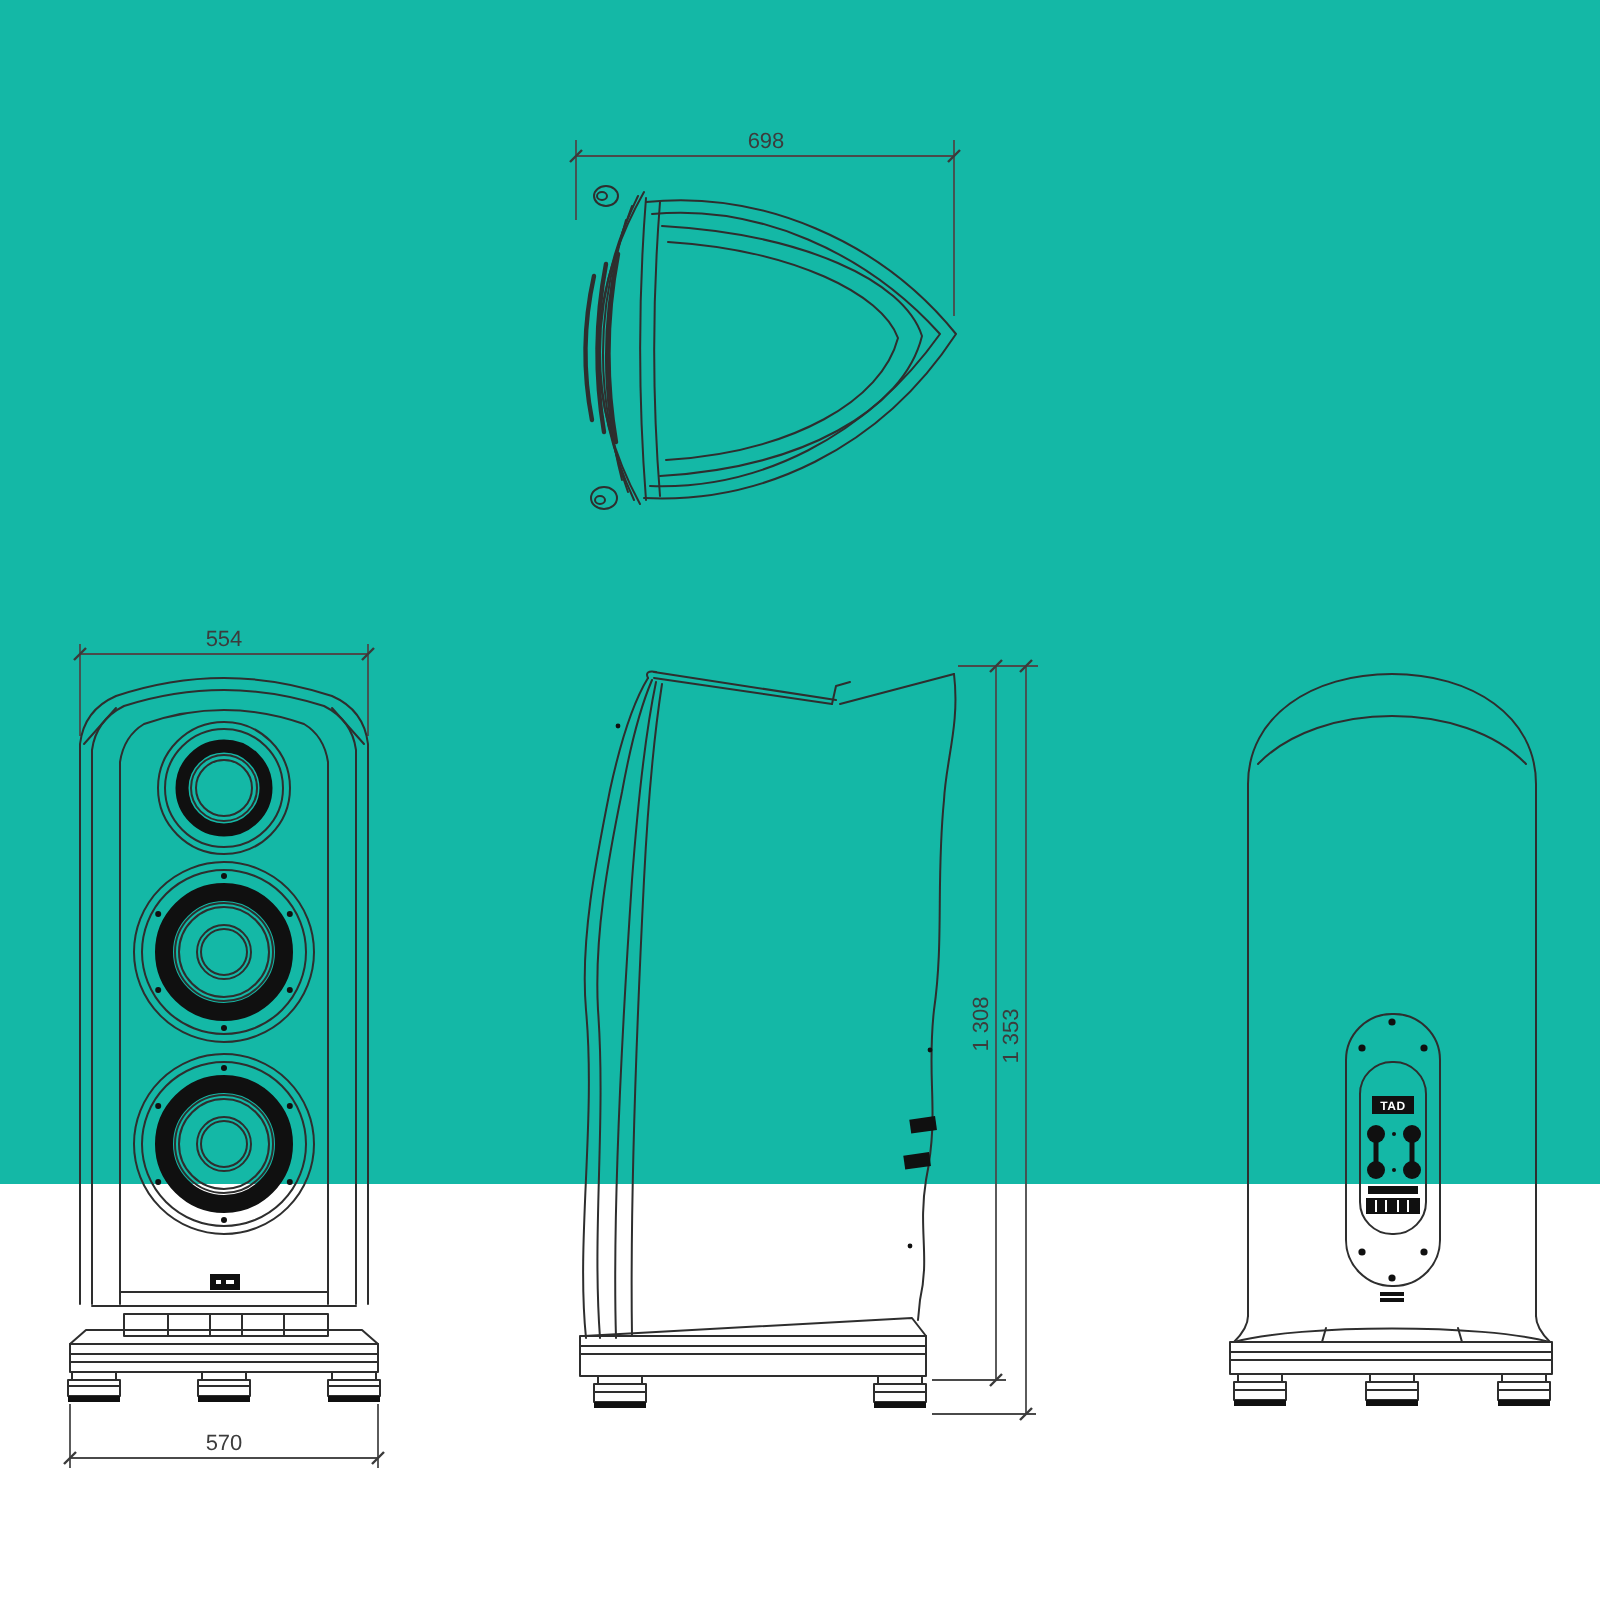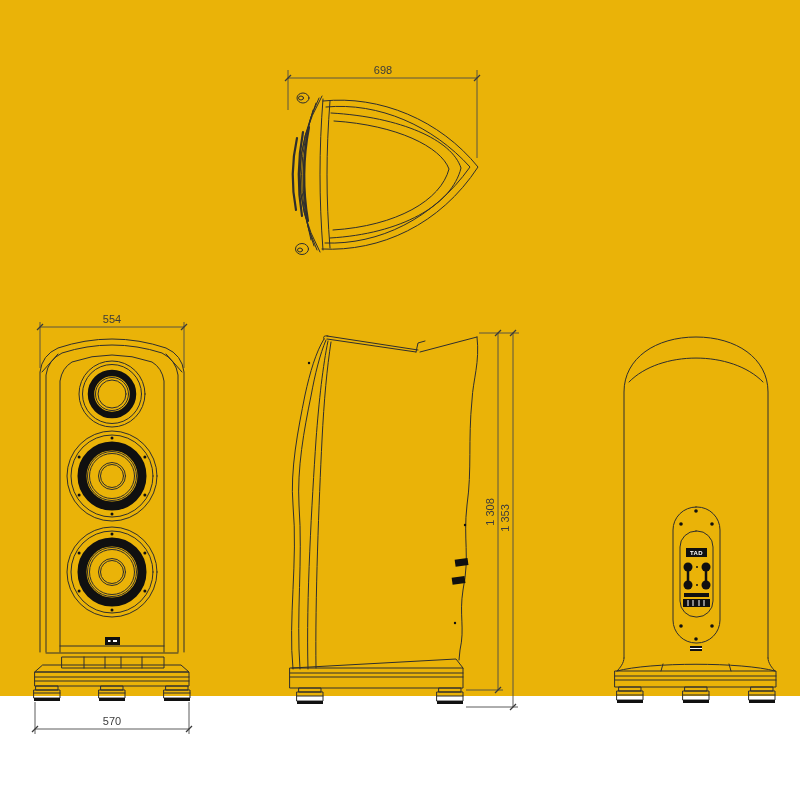--- a/index.html
+++ b/index.html
@@ -1,16 +1,16 @@
 <!DOCTYPE html>
 <html><head>
 <meta charset="utf-8">
 <style>
   html,body{margin:0;padding:0;background:#ffffff;width:800px;height:800px;overflow:hidden;}
-  #stage{position:relative;width:800px;height:696px;background:#eab308;}
+  #stage{position:relative;width:800px;height:592px;background:#14b8a6;}
   svg{display:block;}
   .ln{fill:none;stroke:#2e2e2e;stroke-width:1;stroke-linecap:round;stroke-linejoin:round;}
   .dimln{fill:none;stroke:#4a4a4a;stroke-width:.9;}
   .tick{stroke:#3a3a3a;stroke-width:1.2;}
   .dark{fill:#101010;stroke:none;}
   .dimtxt{font-family:"Liberation Sans", sans-serif;font-size:11px;fill:#3c3c3c;}
   .logotxt{font-family:"Liberation Sans", sans-serif;font-size:6px;font-weight:bold;fill:#ffffff;letter-spacing:.3px;}
 </style>
 </head>
 <body>

